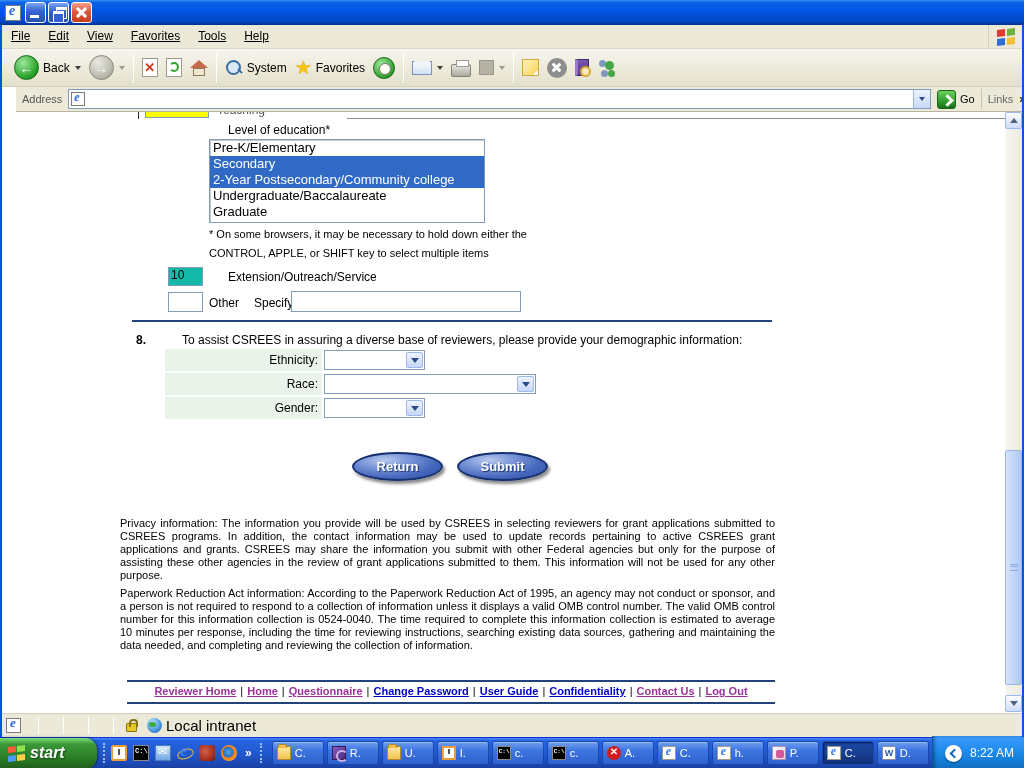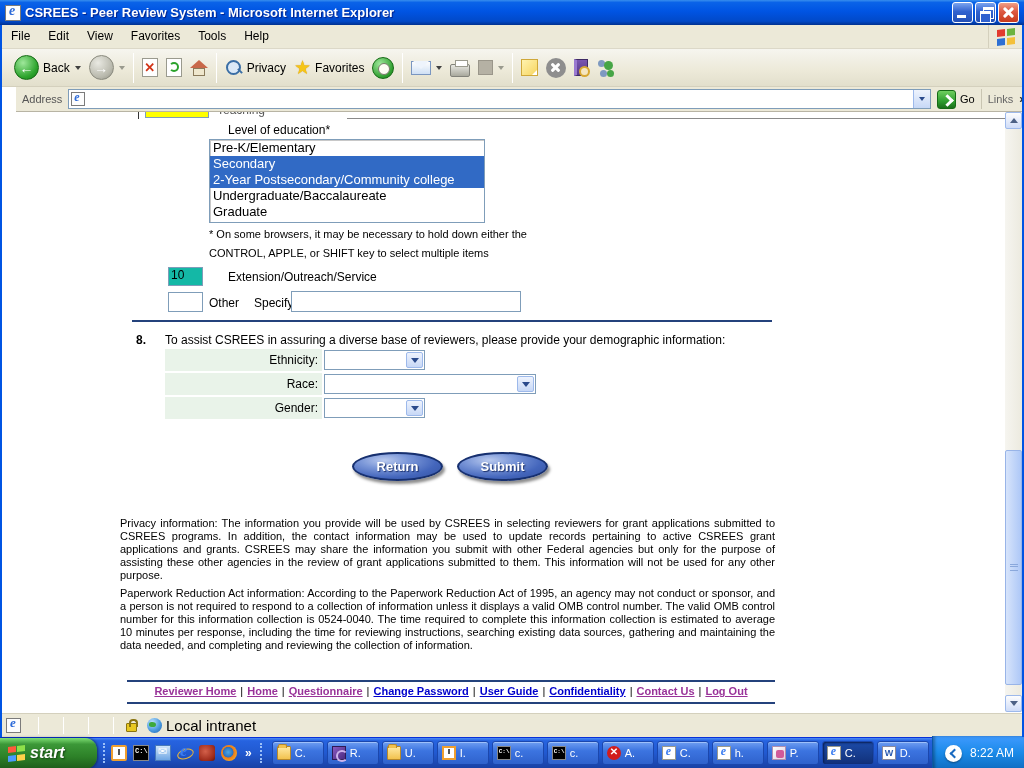--- a/index.html
+++ b/index.html
@@ -30,21 +30,21 @@
   .glyph-x.a { transform:rotate(45deg); } .glyph-x.b { transform:rotate(-45deg); }
 
   
   .win-edge { position:absolute; top:25px; height:712px; width:2px; background:#0054e3; z-index:5; }
   .win-edge.left { left:0; } .win-edge.right { right:0; }
 
   
   .menubar { position:absolute; top:25px; left:2px; width:1020px; height:24px; background:#ece9d8;
     border-bottom:1px solid #dcd8c8; display:flex; align-items:center; }
   .menu-items { display:flex; height:100%; align-items:center; flex:1; }
-  .menu-item { padding:0 9px; font-size:12px; color:#000; line-height:23px; }
+  .menu-item { padding:0 9px; font-size:12px; color:#000; line-height:23px;text-decoration:underline; }
   .flag-pane { width:34px; height:100%; border-left:1px solid #d4d0bd; display:flex; align-items:center; justify-content:center; }
   .flag { position:relative; width:18px; height:16px; transform:skewY(-6deg); }
   .flag i { position:absolute; width:8px; height:7px; }
   .flag .r { left:0; top:0; background:#e23a2e; } .flag .g { right:0; top:0; background:#6cb33f; }
   .flag .b { left:0; bottom:0; background:#2d6fd3; } .flag .y { right:0; bottom:0; background:#f4c03a; }
 
   
   .toolbar { position:absolute; top:49px; left:2px; width:1020px; height:38px;
     background:linear-gradient(180deg,#f6f5ef 0%,#ece9d8 60%,#e2dfcc 100%);
     border-bottom:1px solid #d4d0bd; display:flex; align-items:center; padding-left:8px; }
@@ -120,21 +120,21 @@
   .lb-option.selected { background:#316ac5; color:#fff; }
   .note-line { position:absolute; left:207px; font-size:11px; color:#000; }
 
   .field-box { position:absolute; background:#fff; border:1px solid #7f9db9; font-size:12px; padding-left:2px; }
   .field-box.hl { background:#14b8a6; }
   .inline-label { position:absolute; font-size:12px; color:#000; }
 
   .hr-blue { position:absolute; height:2px; background:#24427c; }
 
   .q8-num { position:absolute; left:134px; top:221px; font-weight:bold; font-size:12px; }
-  .q8-text { position:absolute; left:163px; top:221px; font-size:12px; }
+  .q8-text { position:absolute; left:180px; top:221px; font-size:12px; }
   .demo-rows { position:absolute; left:163px; top:236px; width:420px; }
   .demo-row { position:relative; height:24px; }
   .demo-label-cell { position:absolute; left:0; top:1px; width:157px; height:22px; background:#e9f3e9;
     font-size:12px; text-align:right; padding:4px 4px 0 0; color:#000; }
   .xp-select { position:absolute; left:159px; top:2px; height:20px; background:#fff; border:1px solid #7f9db9; }
   .xp-select.small { width:101px; } .xp-select.large { width:212px; }
   .xp-select-btn { position:absolute; right:1px; top:1px; width:17px; height:16px;
     background:linear-gradient(180deg,#eef3fd,#c7d8f6); border:1px solid #9db9eb; border-radius:2px;
     display:flex; align-items:center; justify-content:center; }
   .xp-select-btn .caret { border-top-color:#2a4a8c; border-left-width:4px; border-right-width:4px; border-top-width:5px; }
@@ -238,21 +238,20 @@
   .tray-chev::after { content:""; position:absolute; left:6px; top:5px; width:5px; height:5px; border-left:2px solid #1a6ac0; border-bottom:2px solid #1a6ac0; transform:rotate(45deg); }
   .tray-clock { color:#fff; font-size:12px; }
 </style>
 </head>
 <body>
 
 <div class="screen">
 
   <div class="titlebar">
     <span class="ie-logo"></span>
-    <span class="title-text">CSREES - Peer Review System - Microsoft Internet Explorer</span>
     <div class="win-btns">
       <div class="wbtn">
           <span class="glyph-min"></span>
         </div>
       <div class="wbtn">
           <span class="glyph-restore"></span>
         </div>
       <div class="wbtn close">
           <span class="glyph-x a"></span>
           <span class="glyph-x b"></span>
@@ -309,21 +308,21 @@
     </div>
     <div class="tbtn">
       <span class="home-glyph">
           <span class="roof"></span>
           <span class="base"></span>
         </span>
     </div>
     <div class="tsep"></div>
     <div class="tbtn">
       <span class="search-glyph"></span>
-      <span class="tlabel">Privacy</span>
+      <span class="tlabel">System</span>
     </div>
     <div class="tbtn">
       <span class="star-glyph">★</span>
       <span class="tlabel">Favorites</span>
     </div>
     <div class="tbtn">
       <span class="history-glyph"></span>
     </div>
     <div class="tsep"></div>
     <div class="tbtn">

